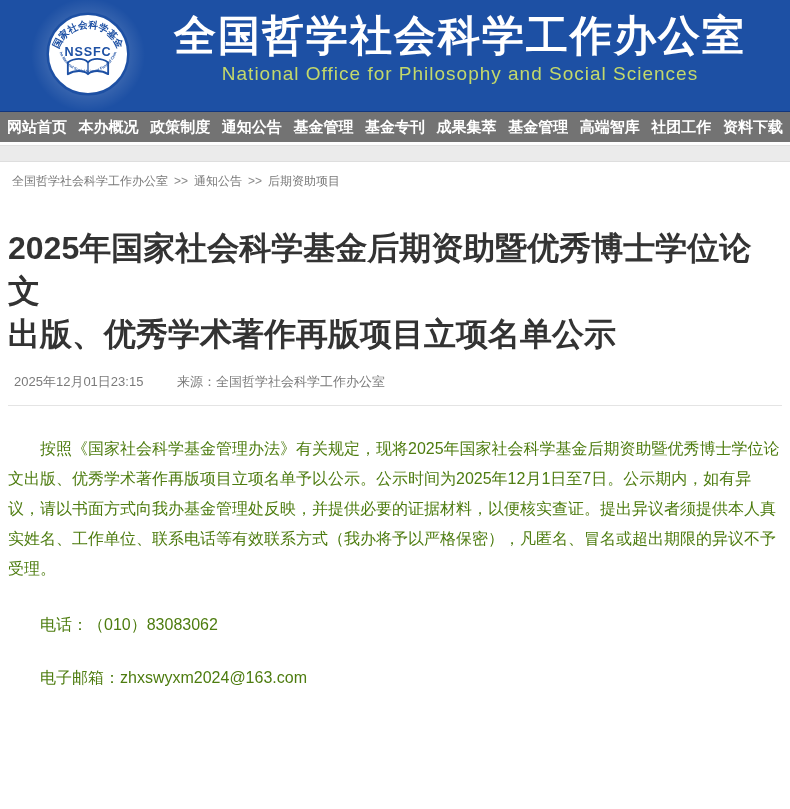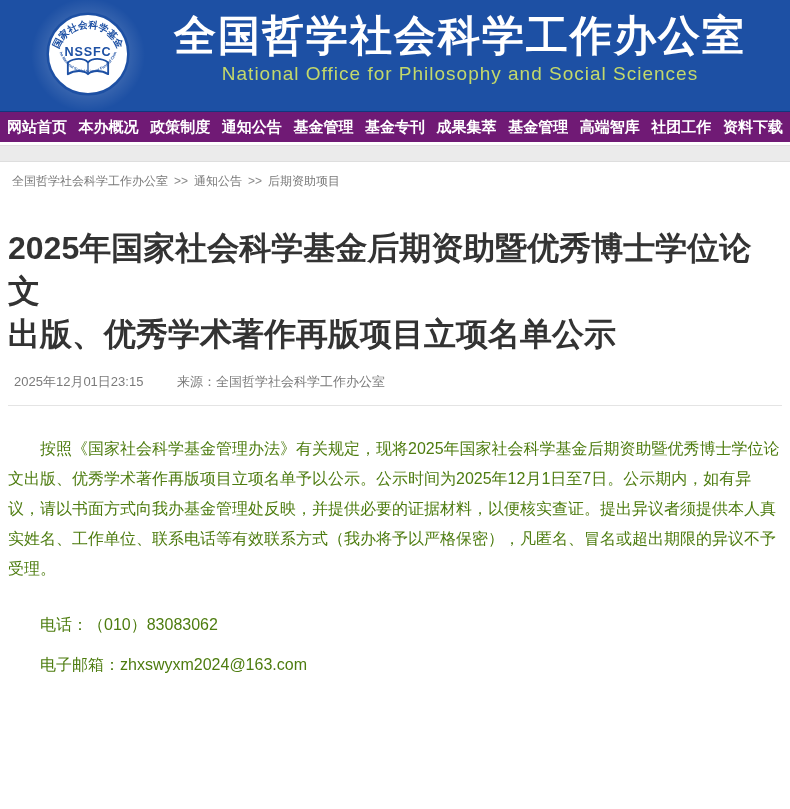--- a/index.html
+++ b/index.html
@@ -50,21 +50,21 @@
     color:#c4d96a;
     font-size:19px;
     letter-spacing:1px;
     margin-top:3px;
     white-space:nowrap;
   }
 
   
   .main-nav {
     height:31px;
-    background:#701a75;
+    background:#737373;
     border-top:1px solid #12367d;
     display:flex;
     justify-content:space-between;
     align-items:center;
     padding:0 7px;
   }
   .nav-item {
     color:#ffffff;
     font-size:15px;
     font-weight:bold;
@@ -113,21 +113,21 @@
     margin-top:14px;
   }
   .article-body {
     margin-top:28px;
     font-size:16px;
     line-height:30px;
     color:#4d7c0f;
   }
   .article-paragraph { text-indent:2em; }
   .contact-line {
-    margin-top:10px;
+    margin-top:23px;
     padding-left:2em;
     line-height:30px;
   }
   .contact-line.first { margin-top:26px; }
 </style>
 </head>
 <body>
 
 <div class="site-header">
   <div class="logo-wrap">

